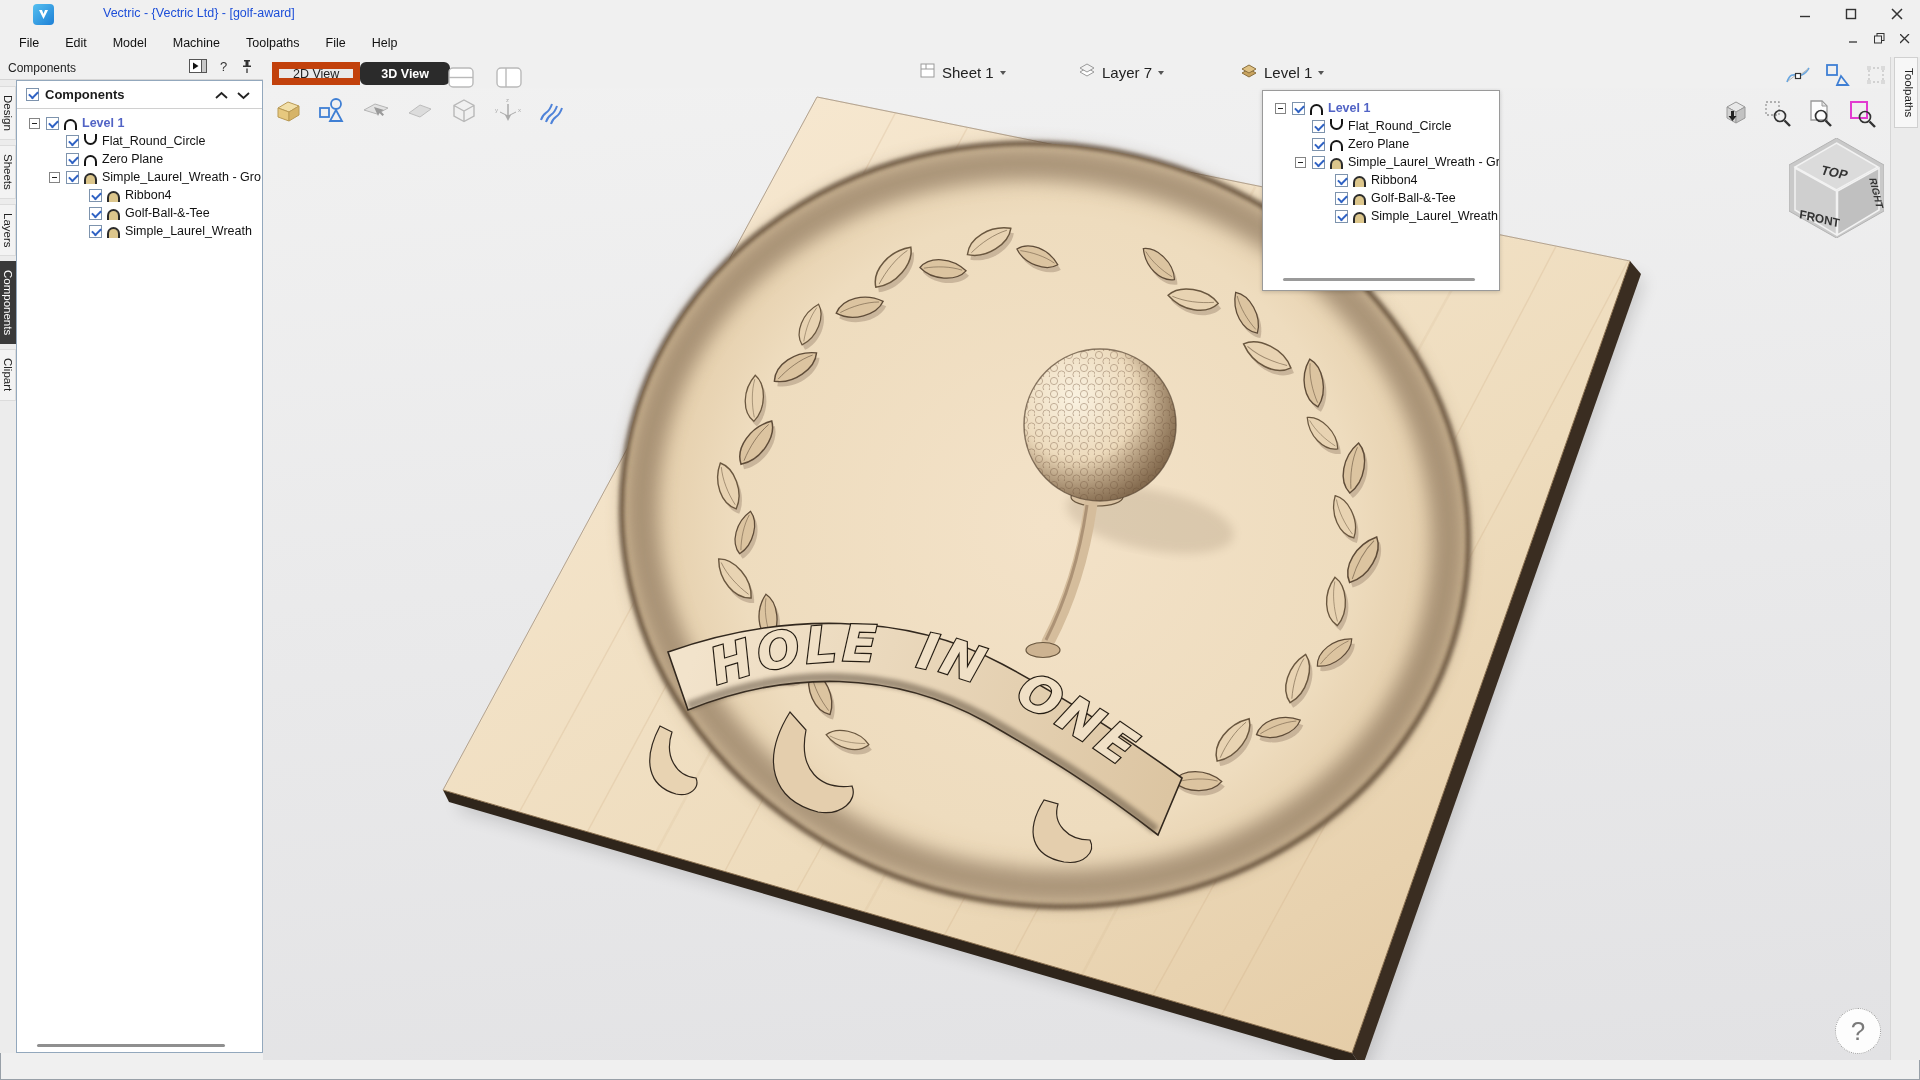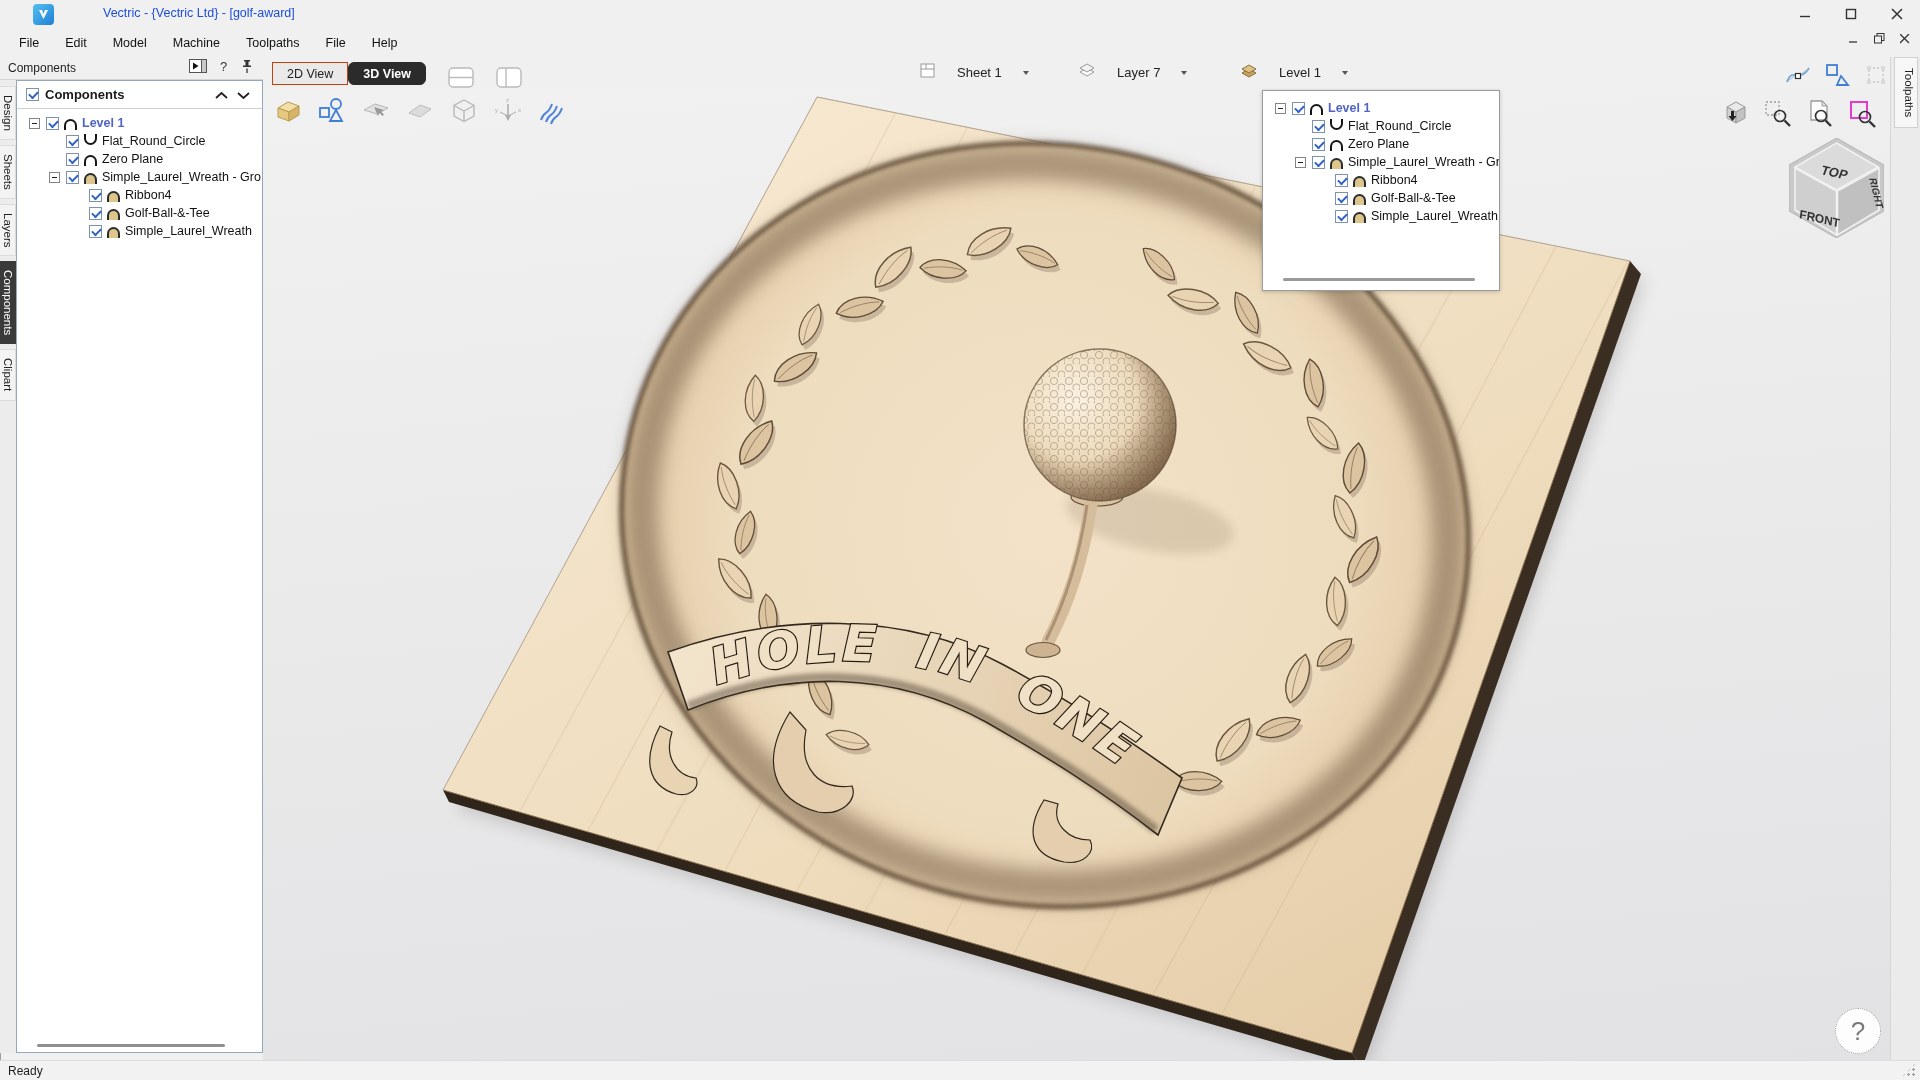--- a/index.html
+++ b/index.html
@@ -57,24 +57,24 @@
   .icon-arch-u .ci { border:2px solid #151515; border-top:none; border-radius:0 0 7px 7px; align-self:flex-start; margin-top:2px; }
   .icon-arch-tan .ci { border:2px solid #2b2b2b; border-bottom:none; border-radius:7px 7px 0 0; background:#dcc68c; }
   .ul-solid .ci::after { content:""; position:absolute; left:-2px; right:-2px; bottom:-4px; border-bottom:2px solid #000; }
   .ul-dotted .ci::after { content:""; position:absolute; left:-2px; right:-2px; bottom:-4px; border-bottom:2px dotted #333; }
   .tree-row .lbl { color:#111; }
   .tree-row.accent .lbl { color:#5163c5; font-weight:bold; }
 
   
   .toolbar { position:absolute; left:263px; top:57px; width:1627px; height:31px; background:#f0f0f0; }
   .view-tabs { position:absolute; left:9px; top:5px; display:flex; }
-  .view-tab { height:23px; padding:0 14px; display:flex; align-items:center; font-size:12.5px; background:#e9e9e9; border:1px solid #c2410c; color:#222; }
+  .view-tab { height:23px; padding:0 14px; display:flex; align-items:center; font-size:12.5px; background:#e9e9e9; border:7px solid #c2410c; color:#222; }
   .view-tab.active { background:#2b2b2b; color:#fff; font-weight:bold; border-color:#2b2b2b;border-radius:6px; }
   .split-icons { position:absolute; left:183px; top:5px; display:flex; gap:18px; }
-  .selector { position:absolute; top:6px; display:flex; align-items:center; gap:21px; font-size:13px; color:#222; }
+  .selector { position:absolute; top:6px; display:flex; align-items:center; gap:6px; font-size:15px; color:#222; }
   .selector .caret { width:0; height:0; border-left:3.5px solid transparent; border-right:3.5px solid transparent; border-top:4px solid #555; margin-top:2px; }
   .selector.icon-sheet  { left:657px; }
   .selector.icon-layers { left:815px; }
   .selector.icon-levels { left:977px; }
   .tb-right { position:absolute; left:1520px; top:3px; display:flex; gap:9px; }
 
   
   .right-strip { position:absolute; left:1890px; top:57px; width:30px; height:1003px; background:#ebebeb; border-left:1px solid #d6d6d6; }
   .right-strip .vtab { width:24px; margin:0 0 0 3px; border:1px solid #d0d0d0; background:#f7f7f7; padding:10px 2px; }
 
@@ -650,17 +650,13 @@
         <polygon points="48.5,53 90,30 90,72 48.5,97" fill="#c0c0c0" stroke="#f2f2f2" stroke-width="1.5"></polygon>
         <text x="0" y="0" transform="translate(31,36) rotate(12) skewX(-8)" font-size="13" font-weight="bold" fill="#333">TOP</text>
         <text x="0" y="0" transform="translate(10,80) rotate(13) skewX(6)" font-size="12" font-weight="bold" fill="#333">FRONT</text>
         <text x="0" y="0" transform="translate(80,40) rotate(76) skewX(-14)" font-size="10" font-weight="bold" fill="#333">RIGHT</text>
       </svg>
     </div>
 
     <div class="help-btn">?</div>
   </div>
 
-  <div class="statusbar">
-    <span class="txt">Ready</span>
-    <span class="grip"></span>
-  </div>
 </div>
 
 </body></html>

